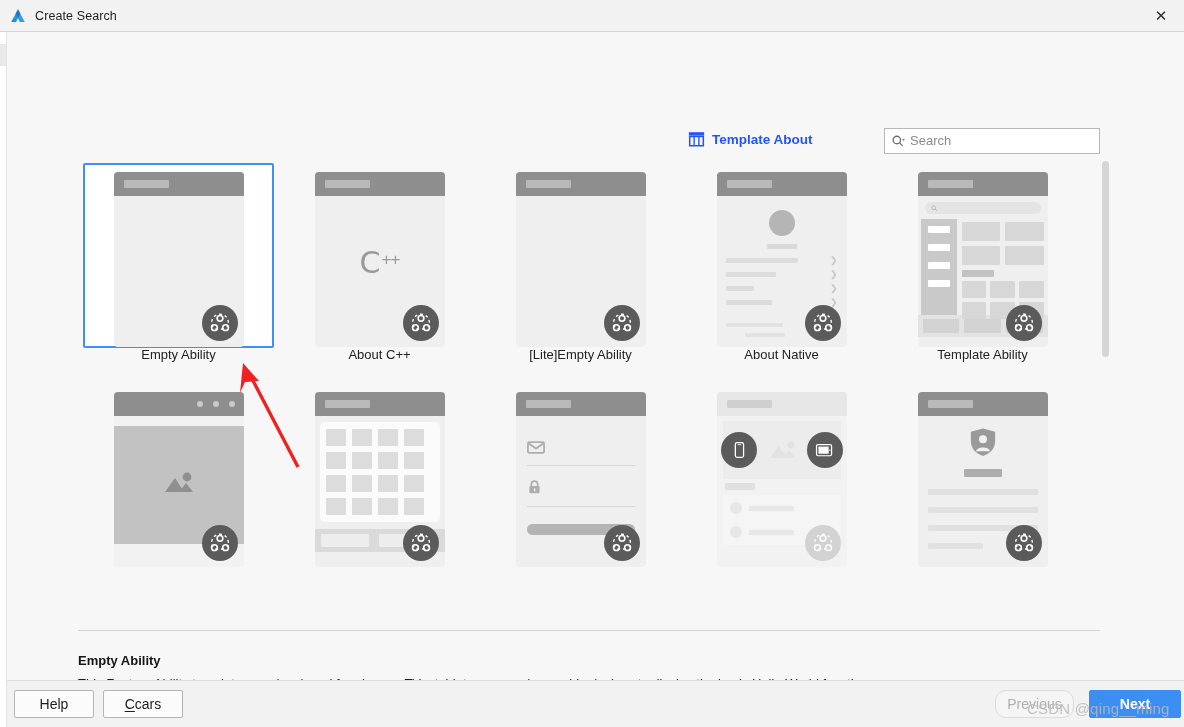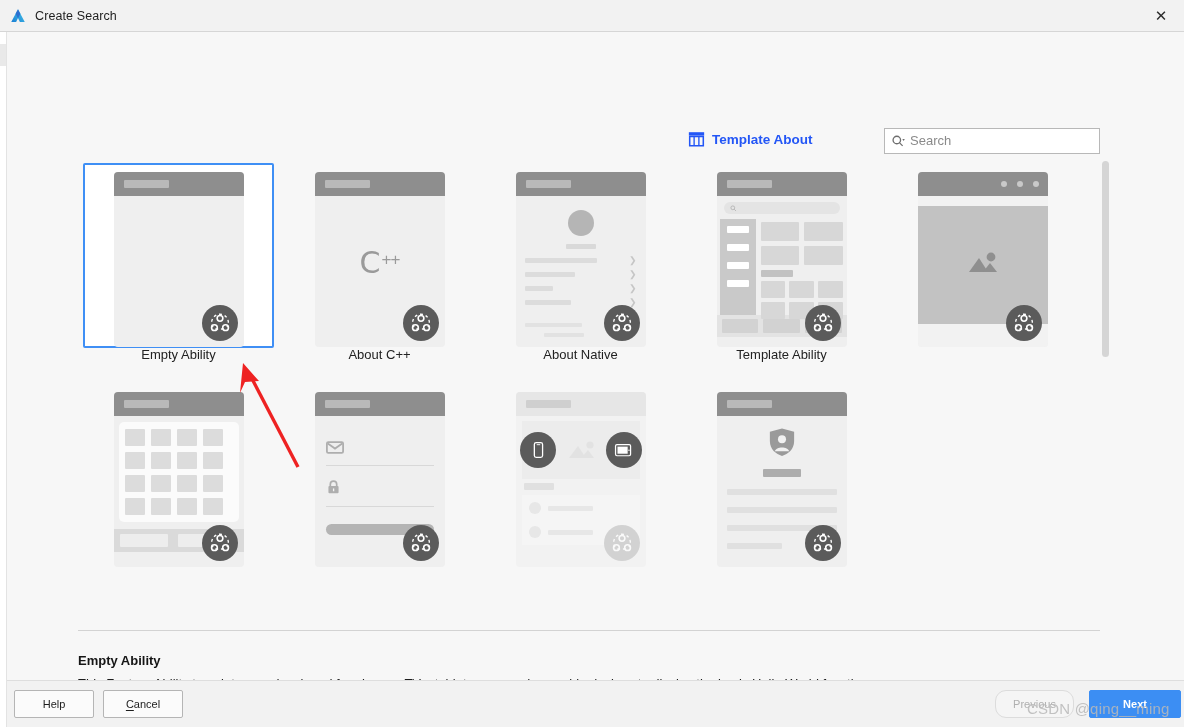--- a/index.html
+++ b/index.html
@@ -199,21 +199,21 @@
   .desc-title{ position:absolute; left:71px; top:621px; font-size:13px; font-weight:bold; color:#151515;}
   .desc-body{ position:absolute; left:71px; top:644px; font-size:13px; color:#1d1d1d; }
 
   
   .footer{
     position:absolute; left:7px; top:680px; width:1177px; height:47px;
     background:#f2f2f2; border-top:1px solid #dedede;
   }
   .btn{
     position:absolute; height:28px; background:#fbfbfb; border:1px solid #b5b5b5;
-    border-radius:2px; font-family:"Liberation Sans", sans-serif; font-size:11px;
+    border-radius:2px; font-family:"Liberation Sans", sans-serif; font-size:14px;
     color:#1d1d1d; cursor:default; display:flex; align-items:center; justify-content:center;
   }
   .btn-help{ left:7px; top:9px; width:80px; }
   .btn-cancel{ left:96px; top:9px; width:80px; }
   .btn-prev{ left:988px; top:9px; width:79px; background:#f5f5f5; border-color:#dcdcdc; color:#b0b0b0;border-radius:11px;}
   .btn-next{ left:1082px; top:9px; width:92px; background:#3c8ef3; border-color:#3c8ef3;
              color:#ffffff; font-weight:bold;}
   .mnemonic{ text-decoration:underline; text-underline-offset:2px; }
 
   
@@ -314,20 +314,39 @@
                 <circle cx="14" cy="9" r="3.1" fill="none" stroke="#fff" stroke-width="1.7"></circle>
                 <circle cx="8" cy="19" r="3.1" fill="none" stroke="#fff" stroke-width="1.7"></circle>
                 <circle cx="20" cy="19" r="3.1" fill="none" stroke="#fff" stroke-width="1.7"></circle>
               </svg>
             </div>
           </div>
         </div>
         <div class="cell-label">About C++</div>
       </div>
 
+      <div class="cell">
+        <div class="cell-inner">
+          <div class="mock">
+            <div class="mock-head">
+              <div class="mock-head-pill"></div>
+            </div>
+            <div class="hm-badge">
+              <svg viewBox="0 0 28 28" width="26" height="26">
+                <path d="M6.5 18.5 a9 9 0 1 1 15 0" fill="none" stroke="#fff" stroke-width="1.5" stroke-dasharray="3 3"></path>
+                <path d="M9 20.5 h10" stroke="#fff" stroke-width="1.5" stroke-dasharray="3 3" fill="none"></path>
+                <circle cx="14" cy="9" r="3.1" fill="none" stroke="#fff" stroke-width="1.7"></circle>
+                <circle cx="8" cy="19" r="3.1" fill="none" stroke="#fff" stroke-width="1.7"></circle>
+                <circle cx="20" cy="19" r="3.1" fill="none" stroke="#fff" stroke-width="1.7"></circle>
+              </svg>
+            </div>
+          </div>
+        </div>
+        <div class="cell-label">[Lite]Empty Ability</div>
+      </div>
 
       <div class="cell">
         <div class="cell-inner">
           <div class="mock">
             <div class="mock-head">
               <div class="mock-head-pill"></div>
             </div>
             <div class="ab-avatar"></div>
             <div class="ab-sub"></div>
             <div class="ab-row">
@@ -636,21 +655,21 @@
 
   <div class="sep"></div>
   <div class="desc-title">Empty Ability</div>
   <div class="desc-body">This Feature Ability template was developed for phones, TVs, tablets, cars and wearable devices to display the basic Hello World functions.</div>
 </div>
 
 <div class="footer">
   <div class="btn btn-help">Help</div>
   <div class="btn btn-cancel">
     <span class="mnemonic">C</span>
-      <span>ancel</span>
+      <span>cars</span>
   </div>
   <div class="btn btn-prev">Previous</div>
   <div class="btn btn-next">Next</div>
 
 </div>
 
 <svg class="annot" viewBox="0 0 100 125">
   <line x1="73" y1="112" x2="24" y2="18" stroke="#ee2222" stroke-width="3.4"></line>
   <path d="M18 8 L34 26 L20 27 L15 38 Z" fill="#ee2222"></path>
 </svg>

